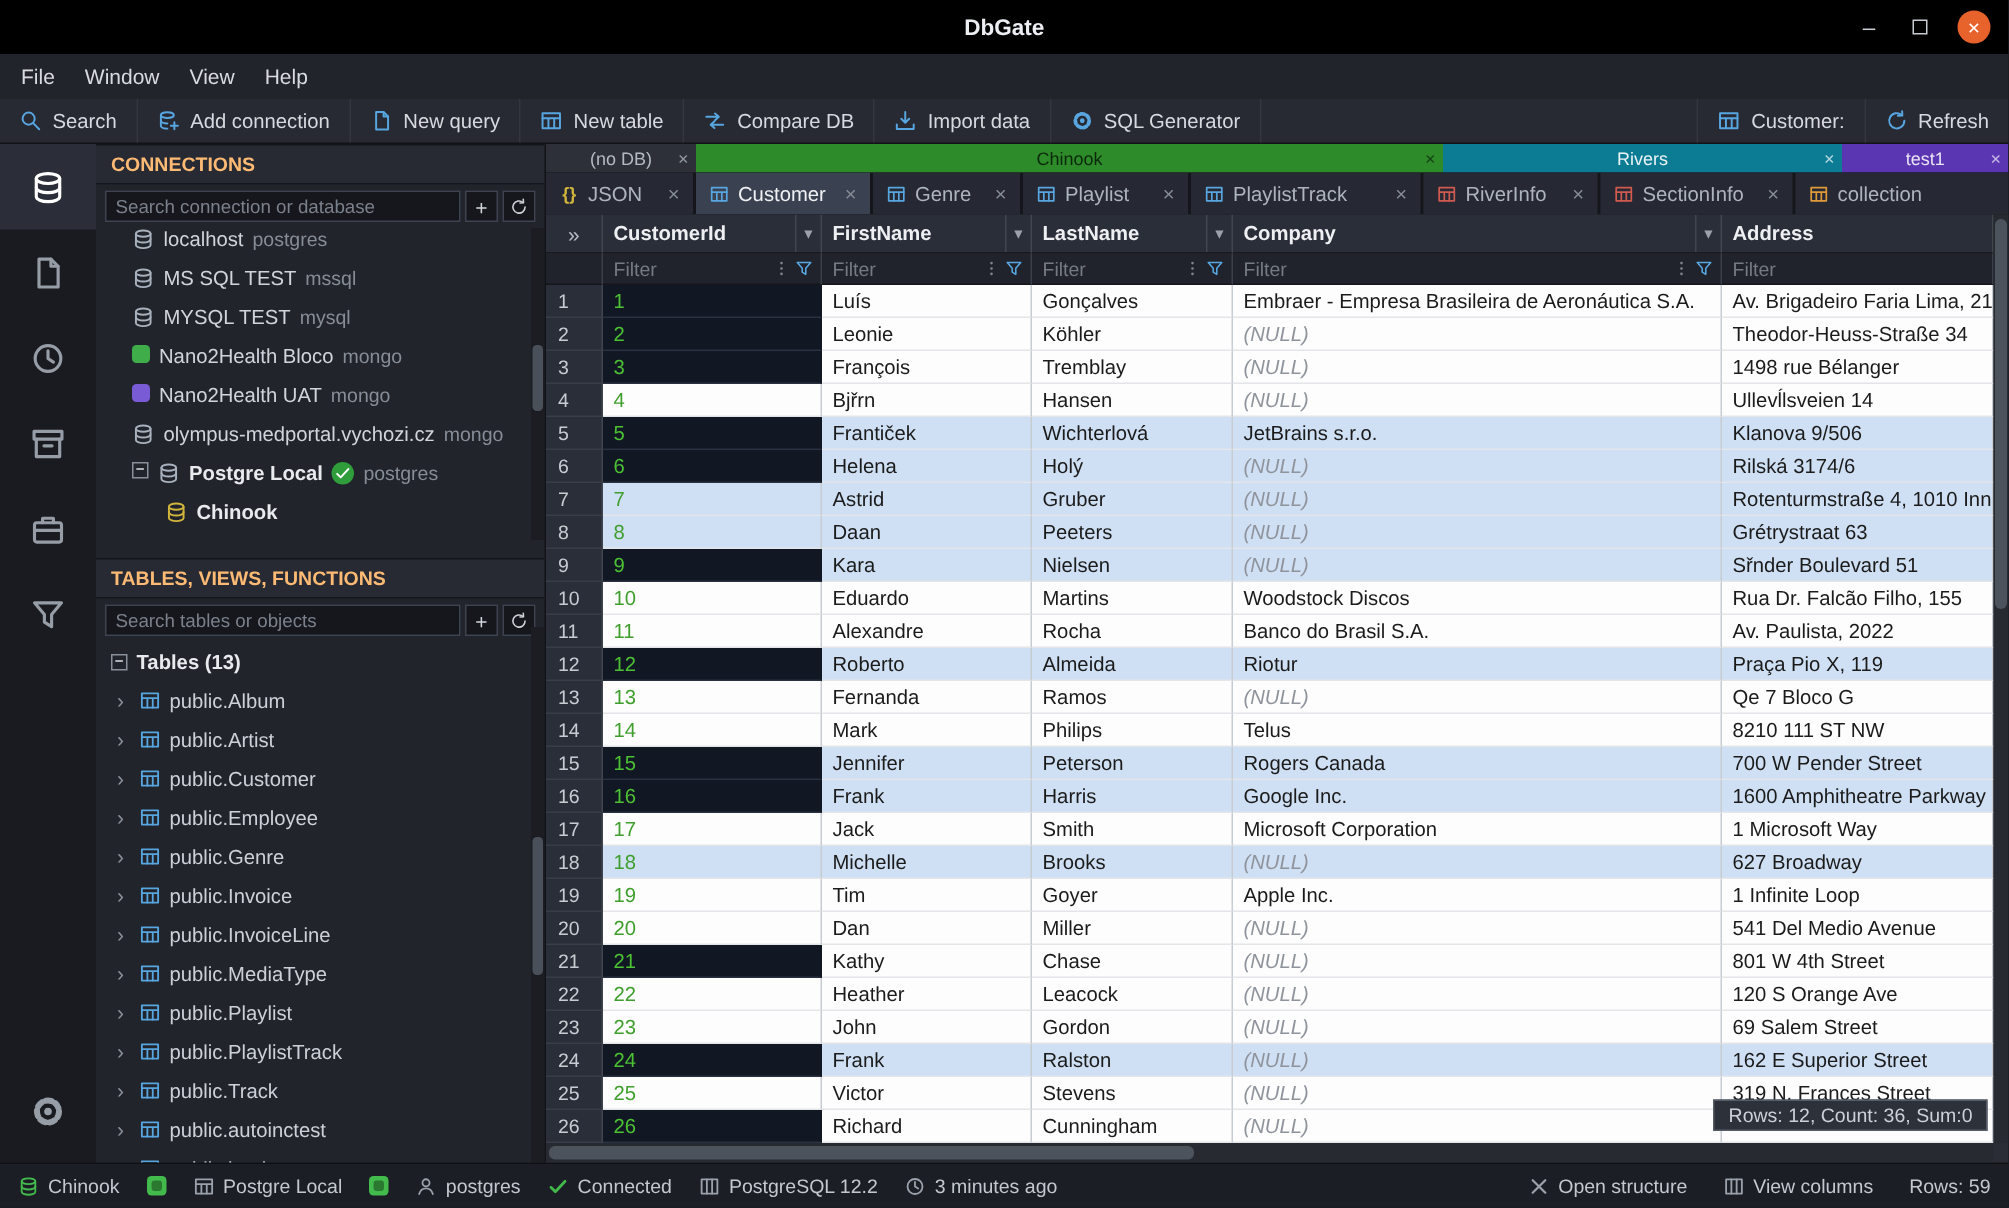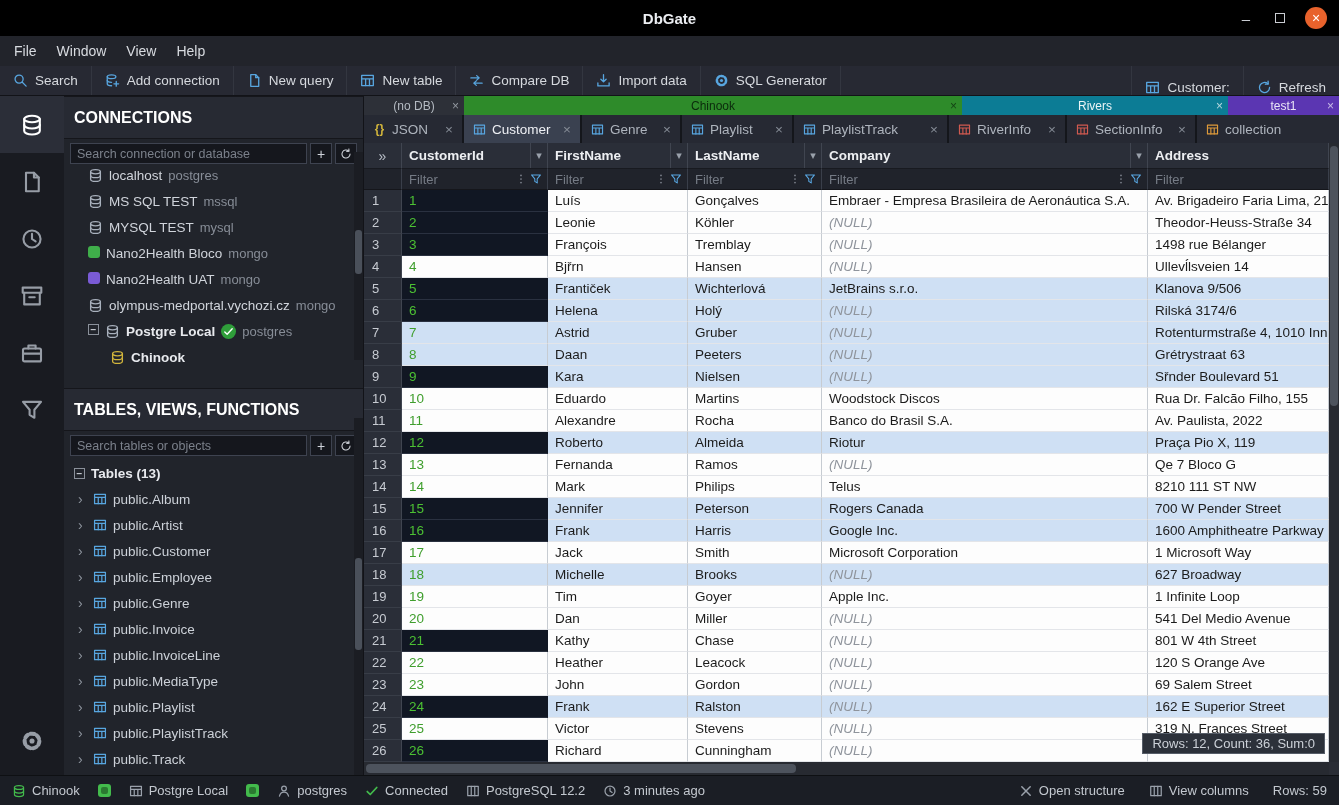--- a/index.html
+++ b/index.html
@@ -10,40 +10,40 @@
   .win-controls{margin-left:auto;display:flex;align-items:center;gap:16px;padding-right:12px;z-index:2;}
   .win-btn{color:#c9ccd2;font-size:15px;width:18px;text-align:center;display:flex;align-items:center;justify-content:center;}
   .maxsq{width:10px;height:10px;border:1.5px solid #c9ccd2;display:inline-block;}
   .win-close{width:22px;height:22px;border-radius:50%;background:var(--c-close-orange,#e8622c);color:#fff;display:flex;align-items:center;justify-content:center;font-size:14px;}
   .menubar{height:30px;background:#22242b;display:flex;align-items:center;padding-left:4px;}
   .menu-item{color:#d8dbe0;font-size:14px;padding:0 10px;line-height:30px;}
   .toolbar{height:30px;background:#272933;display:flex;align-items:stretch;border-bottom:1px solid #121318;}
   .tb-left{display:flex;}
   .tb-item{display:flex;align-items:center;gap:7px;padding:0 13px;font-size:13.5px;color:#d6d9de;border-right:1px solid #333640;white-space:nowrap;}
   .tb-right{margin-left:auto;display:flex;}
-  .tb-right .tb-item{border-right:none;border-left:1px solid #333640;align-items:flex-end;}
+  .tb-right .tb-item{border-right:none;border-left:1px solid #333640;}
   .ic{width:15px;height:15px;display:inline-flex;align-items:center;justify-content:center;color:#8f96a0;flex-shrink:0;}
   .ic svg{width:100%;height:100%;}
   .tb-item .ic{color:var(--c-accent,#58a6e0);}
   .ic-blue{color:var(--c-accent,#58a6e0)!important;}
   .ic-red{color:var(--c-icon-red,#d05a50)!important;}
   .ic-orange{color:var(--c-icon-orange,#de9a3a)!important;}
   .ic-yellow{color:var(--c-icon-yellow,#d2b53c)!important;}
   .ic-green{color:var(--c-status-green,#43bb4c)!important;}
   .ic-dim{color:#9aa1ab!important;}
   .ic-json{color:var(--c-icon-yellow,#d2b53c);font-weight:bold;font-size:12px;width:auto;}
   .ic-chk{background:#2f9e3a;border-radius:50%;color:#fff!important;width:13px;height:13px;padding:2px;}
   .content{display:flex;height:679px;}
   .iconbar{width:64px;background:#191b21;display:flex;flex-direction:column;align-items:center;position:relative;flex-shrink:0;}
   .ib-slot{width:64px;height:57px;display:flex;align-items:center;justify-content:center;color:#979da6;}
   .ib-slot .ic{width:24px;height:24px;color:inherit;}
   .ib-slot.active{background:#2b2e38;color:#fff;}
   .ib-gear{position:absolute;bottom:6px;}
   .leftpanel{width:300px;background:#21242b;border-right:1px solid #121318;position:relative;overflow:hidden;flex-shrink:0;}
-  .panel-header{height:43px;background:#272a33;border-top:1px solid #15161b;border-bottom:1px solid #15161b;color:#ffffff;font-weight:bold;font-size:16px;display:flex;align-items:center;padding-left:10px;}
+  .panel-header{height:27px;background:#272a33;border-top:1px solid #15161b;border-bottom:1px solid #15161b;color:#fdba74;font-weight:bold;font-size:13px;display:flex;align-items:center;padding-left:10px;}
   .search-row{display:flex;gap:3px;padding:4px 6px;}
   .search-input{flex:1;height:21px;background:#15171d;border:1px solid #3e4350;color:#c8ccd3;font-size:12.5px;padding:0 6px;font-family:Liberation Sans, sans-serif;min-width:0;}
   .search-input::placeholder{color:#7b818b;}
   .mini-btn{width:22px;height:21px;background:#15171d;border:1px solid #3e4350;color:#cfd3da;font-size:14px;display:flex;align-items:center;justify-content:center;}
   .mini-btn .ic{width:12px;height:12px;color:#cfd3da;}
   #connlist{margin-bottom:12px;}
   .conn-item{height:26px;display:flex;align-items:flex-start;padding-left:24px;gap:6px;font-size:13.5px;color:#d0d4db;white-space:nowrap;overflow:hidden;}
   .conn-item .ic{width:15px;height:15px;color:#a9b1bd;}
   .conn-item.bold{font-weight:bold;color:#e8eaee;}
   .conn-item.child{padding-left:46px;}

